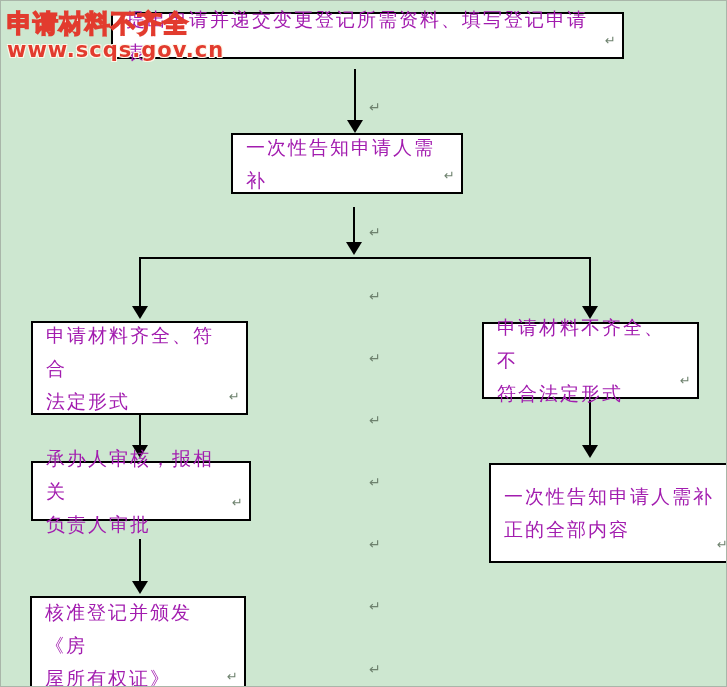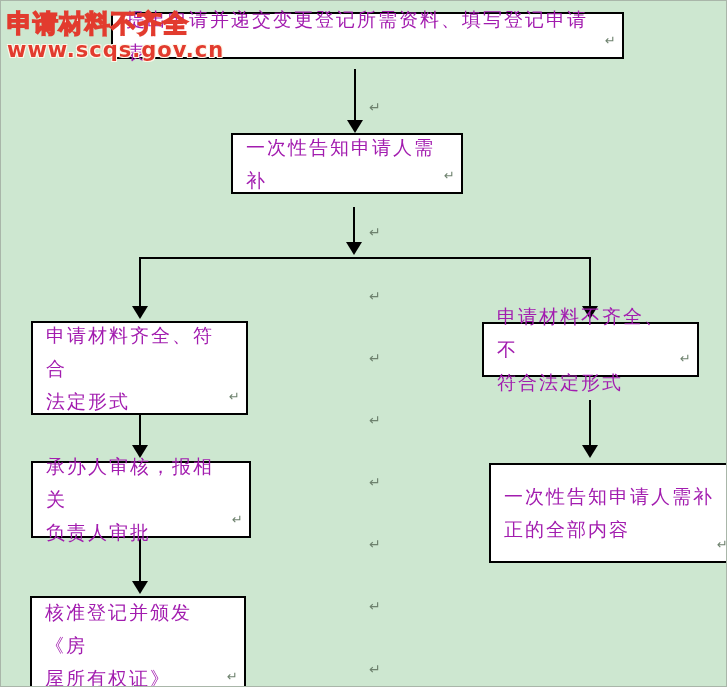--- a/index.html
+++ b/index.html
@@ -113,27 +113,27 @@
     <span class="ntext">一次性告知申请人需补</span>
       <span class="pmark inbox">↵</span>
   </div>
 
   <div class="node" style="left:30px;top:320px;width:217px;height:94px">
     <span class="ntext">申请材料齐全、符合
 法定形式</span>
       <span class="pmark inbox">↵</span>
   </div>
 
-  <div class="node" style="left:481px;top:321px;width:217px;height:55px">
+  <div class="node" style="left:481px;top:321px;width:217px;height:77px">
     <span class="ntext">申请材料不齐全、不
 符合法定形式</span>
       <span class="pmark inbox">↵</span>
   </div>
 
-  <div class="node" style="left:30px;top:460px;width:220px;height:77px">
+  <div class="node" style="left:30px;top:460px;width:220px;height:60px">
     <span class="ntext">承办人审核，报相关
 负责人审批</span>
       <span class="pmark inbox">↵</span>
   </div>
 
   <div class="node" style="left:488px;top:462px;width:250px;height:100px">
     <span class="ntext">一次性告知申请人需补
 正的全部内容</span>
       <span class="pmark inbox">↵</span>
   </div>

